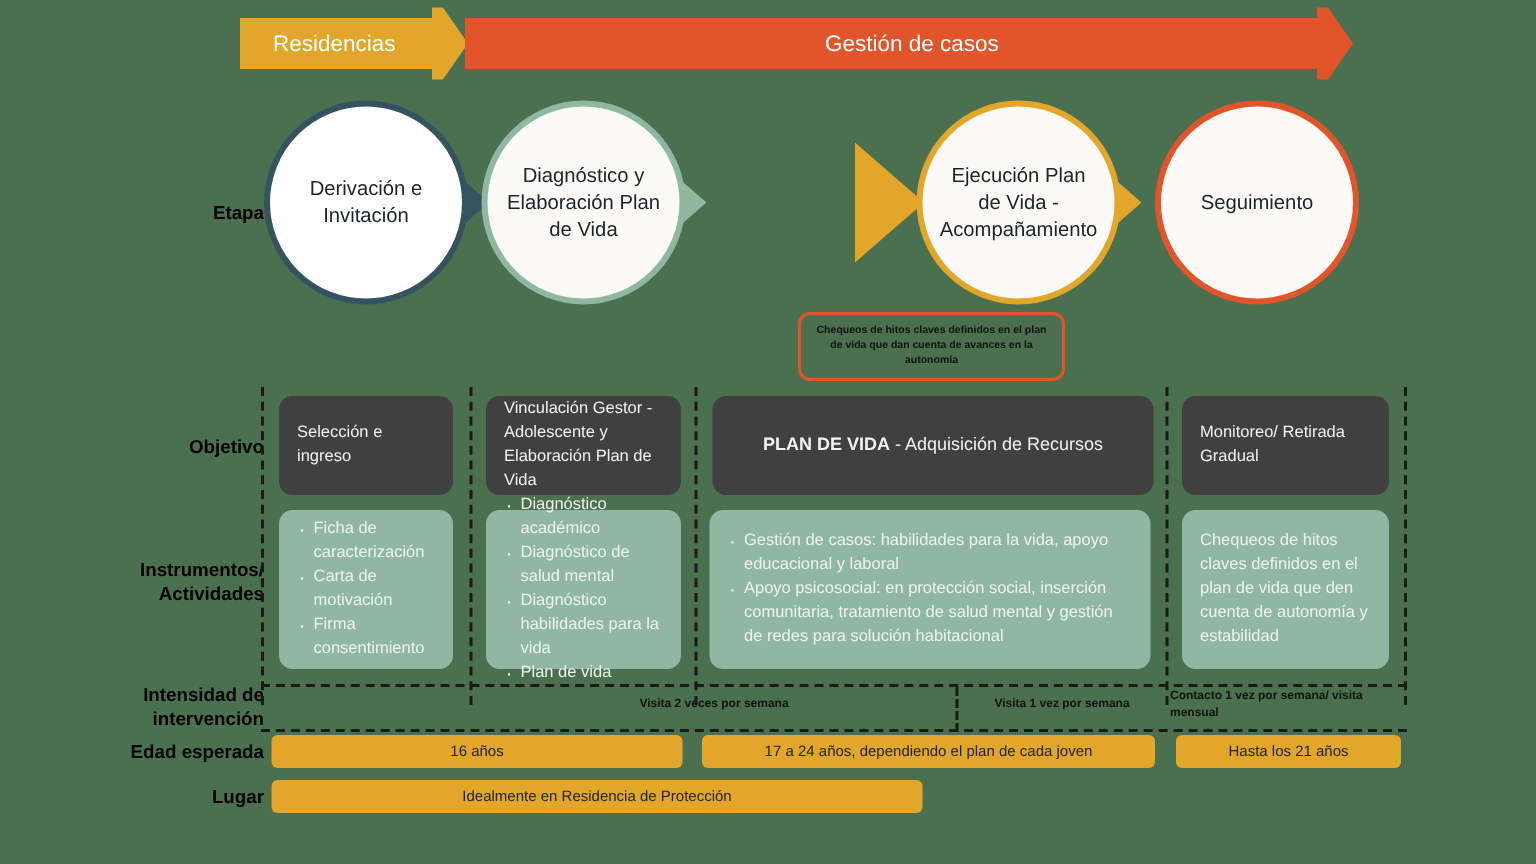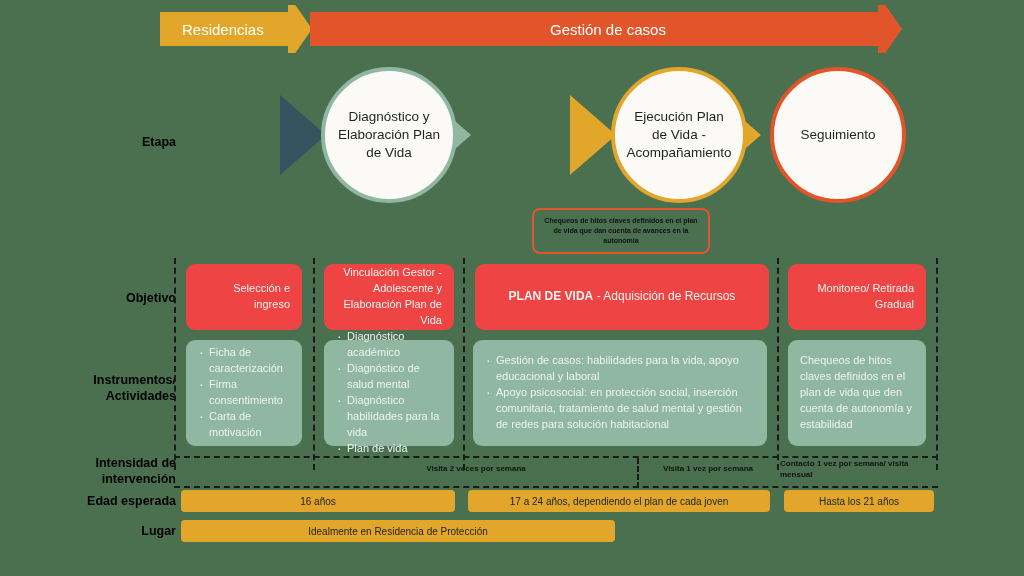--- a/index.html
+++ b/index.html
@@ -97,21 +97,21 @@
     position: absolute;
     border-radius: 9px;
     color: #eef3f2;
     padding: 8px 12px;
     display: flex;
     flex-direction: column;
     justify-content: center;
     font-size: 11px;
     line-height: 1.45;
   }
-  .box.dark { background: #ef4444; align-items: center; text-align: right; }
+  .box.dark { background: #404040; align-items: center; text-align: left; }
   .box.green { background: #8fb7a1; }
   .box.green ul { list-style: none; }
   .box.green li { position: relative; padding-left: 11px; }
   .box.green li::before {
     content: "·";
     position: absolute; left: 1px; top: -1px;
     font-size: 14px; line-height: 1.2;
   }
   .box.green.plain { justify-content: center; }
 
@@ -173,20 +173,23 @@
   <div class="rowlabel" style="top:456px; white-space:pre-line;">Intensidad de
 intervención</div>
   <div class="rowlabel" style="top:494px;">Edad esperada</div>
   <div class="rowlabel" style="top:524px;">Lugar</div>
 
   <div class="connector" style="left:280px; top:95px;  background:#34535f;"></div>
   <div class="connector" style="left:425px; top:95px;  background:#8fb7a1;"></div>
   <div class="connector" style="left:570px; top:95px;  background:#e2a72a;"></div>
   <div class="connector" style="left:715px; top:95px;  background:#e2a72a;"></div>
 
+  <div class="circle" style="left:176px; top:67px; background:#ffffff; border:4px solid #34535f;">
+    <span>Derivación e Invitación</span>
+  </div>
   <div class="circle" style="left:321px; top:67px; background:#fbfaf6; border:4px solid #8fb7a1;">
     <span>Diagnóstico y Elaboración Plan de Vida</span>
   </div>
   <div class="circle" style="left:611px; top:67px; background:#fbfaf6; border:4px solid #e2a72a;">
     <span>Ejecución Plan de Vida - Acompañamiento</span>
   </div>
   <div class="circle" style="left:770px; top:67px; background:#fbfaf6; border:4px solid #e2552a;">
     <span>Seguimiento</span>
   </div>
 
@@ -215,22 +218,22 @@
       <b>PLAN DE VIDA</b><span> - Adquisición de  Recursos</span>
     </span>
   </div>
   <div class="box dark" style="left:788px; top:264px; width:138px; height:66px;">
     <span>Monitoreo/ Retirada Gradual</span>
   </div>
 
   <div class="box green" style="left:186px; top:340px; width:116px; height:106px;">
     <ul>
       <li>Ficha de caracterización</li>
+      <li>Carta de motivación</li>
       <li>Firma consentimiento</li>
-      <li>Carta de motivación</li>
     </ul>
   </div>
 
   <div class="box green" style="left:324px; top:340px; width:130px; height:106px;">
     <ul>
       <li>Diagnóstico académico</li>
       <li>Diagnóstico de salud mental</li>
       <li>Diagnóstico habilidades para la vida</li>
       <li>Plan de vida</li>
     </ul>

